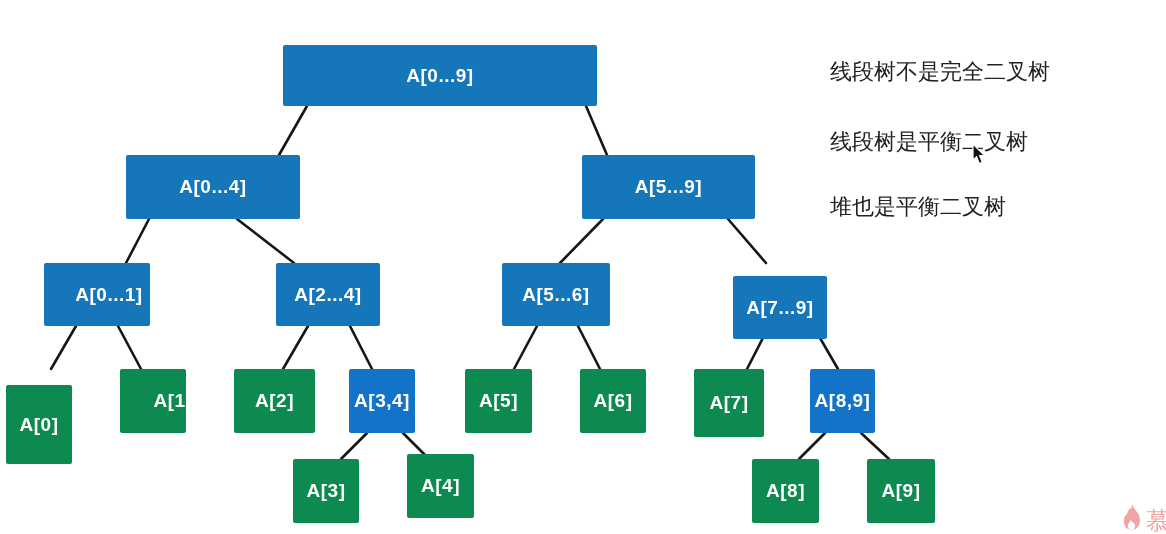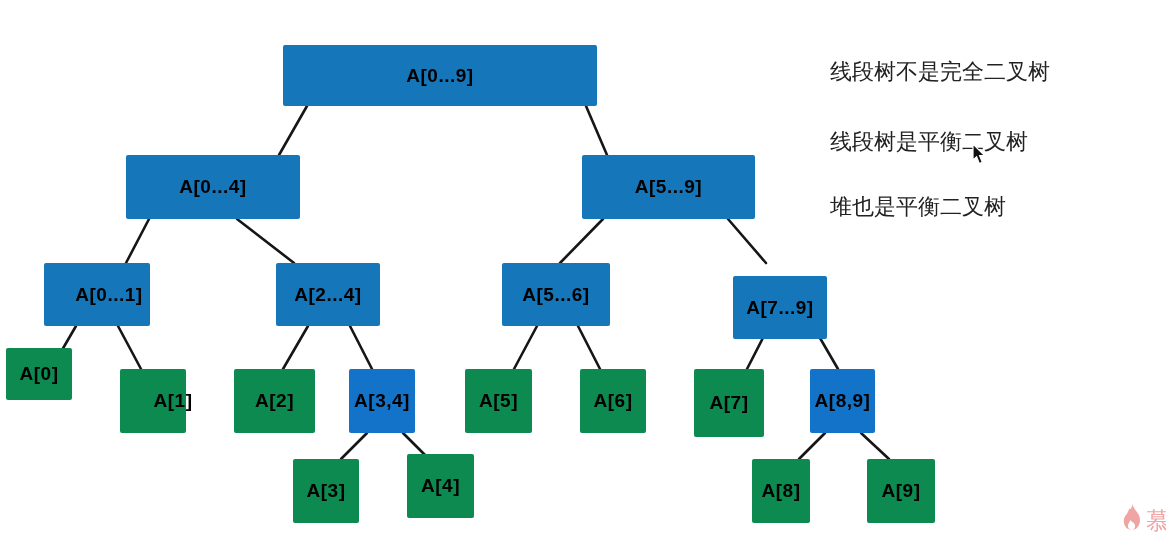--- a/index.html
+++ b/index.html
@@ -21,21 +21,21 @@
     top: 0;
     width: 1166px;
     height: 534px;
     pointer-events: none;
   }
   .node {
     position: absolute;
     display: flex;
     align-items: center;
     justify-content: center;
-    color: #000000;
+    color: #ffffff;
     font-weight: bold;
     font-size: 19px;
     letter-spacing: 0.5px;
     border-radius: 2px;
     box-sizing: border-box;
   }
   .node.internal { background: #1576b9; }
   .node.merged   { background: #1373c9; }
   .node.leaf     { background: #0d8a50; }
   .annotation-line {
@@ -97,31 +97,31 @@
     </svg>
 
   <div id="node-layer">
       <div class="node internal" style="left: 283px; top: 45px; width: 314px; height: 61px;">A[0...9]</div>
       <div class="node internal" style="left: 126px; top: 155px; width: 174px; height: 64px;">A[0...4]</div>
       <div class="node internal" style="left: 582px; top: 155px; width: 173px; height: 64px;">A[5...9]</div>
       <div class="node internal" style="left: 44px; top: 263px; width: 106px; height: 63px; padding-left: 24px;">A[0...1]</div>
       <div class="node internal" style="left: 276px; top: 263px; width: 104px; height: 63px;">A[2...4]</div>
       <div class="node internal" style="left: 502px; top: 263px; width: 108px; height: 63px;">A[5...6]</div>
       <div class="node internal" style="left: 733px; top: 276px; width: 94px; height: 63px;">A[7...9]</div>
-      <div class="node leaf" style="left: 6px; top: 348px; width: 66px; height: 52px;">A[0]</div>
+      <div class="node leaf" style="left: 6px; top: 385px; width: 66px; height: 79px;">A[0]</div>
       <div class="node leaf" style="left: 120px; top: 369px; width: 66px; height: 64px; padding-left: 40px;">A[1]</div>
       <div class="node leaf" style="left: 234px; top: 369px; width: 81px; height: 64px;">A[2]</div>
       <div class="node merged" style="left: 349px; top: 369px; width: 66px; height: 64px;">A[3,4]</div>
       <div class="node leaf" style="left: 465px; top: 369px; width: 67px; height: 64px;">A[5]</div>
       <div class="node leaf" style="left: 580px; top: 369px; width: 66px; height: 64px;">A[6]</div>
       <div class="node leaf" style="left: 694px; top: 369px; width: 70px; height: 68px;">A[7]</div>
       <div class="node merged" style="left: 810px; top: 369px; width: 65px; height: 64px;">A[8,9]</div>
       <div class="node leaf" style="left: 293px; top: 459px; width: 66px; height: 64px;">A[3]</div>
       <div class="node leaf" style="left: 407px; top: 454px; width: 67px; height: 64px;">A[4]</div>
-      <div class="node leaf" style="left: 752px; top: 459px; width: 58px; height: 64px;">A[8]</div>
+      <div class="node leaf" style="left: 752px; top: 459px; width: 67px; height: 64px;">A[8]</div>
       <div class="node leaf" style="left: 867px; top: 459px; width: 68px; height: 64px;">A[9]</div>
     </div>
 
   <div>
     <div class="annotation-line" id="ann-1">线段树不是完全二叉树</div>
     <div class="annotation-line" id="ann-2">线段树是平衡二叉树</div>
     <div class="annotation-line" id="ann-3">堆也是平衡二叉树</div>
   </div>
 
   <svg class="cursor" width="16" height="22" viewBox="0 0 16 22" xmlns="http://www.w3.org/2000/svg">

